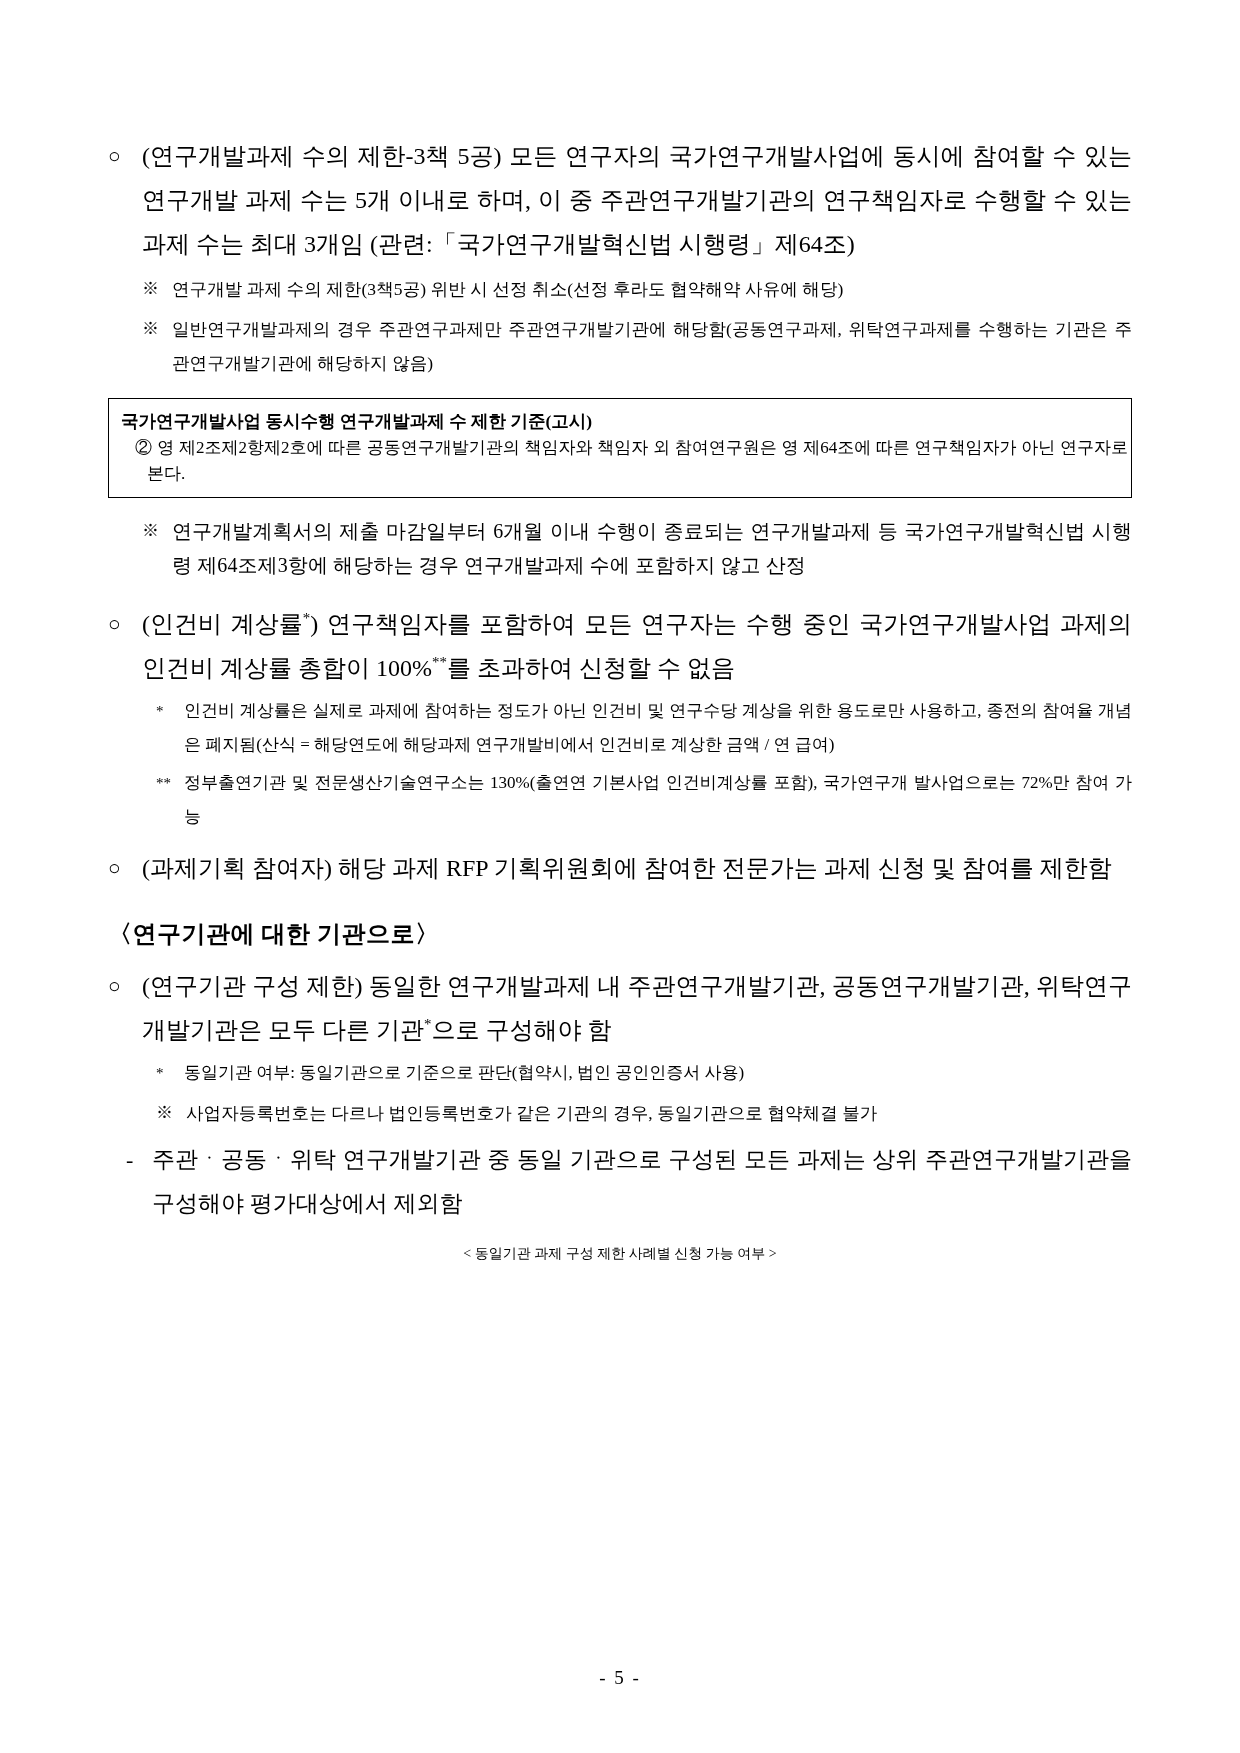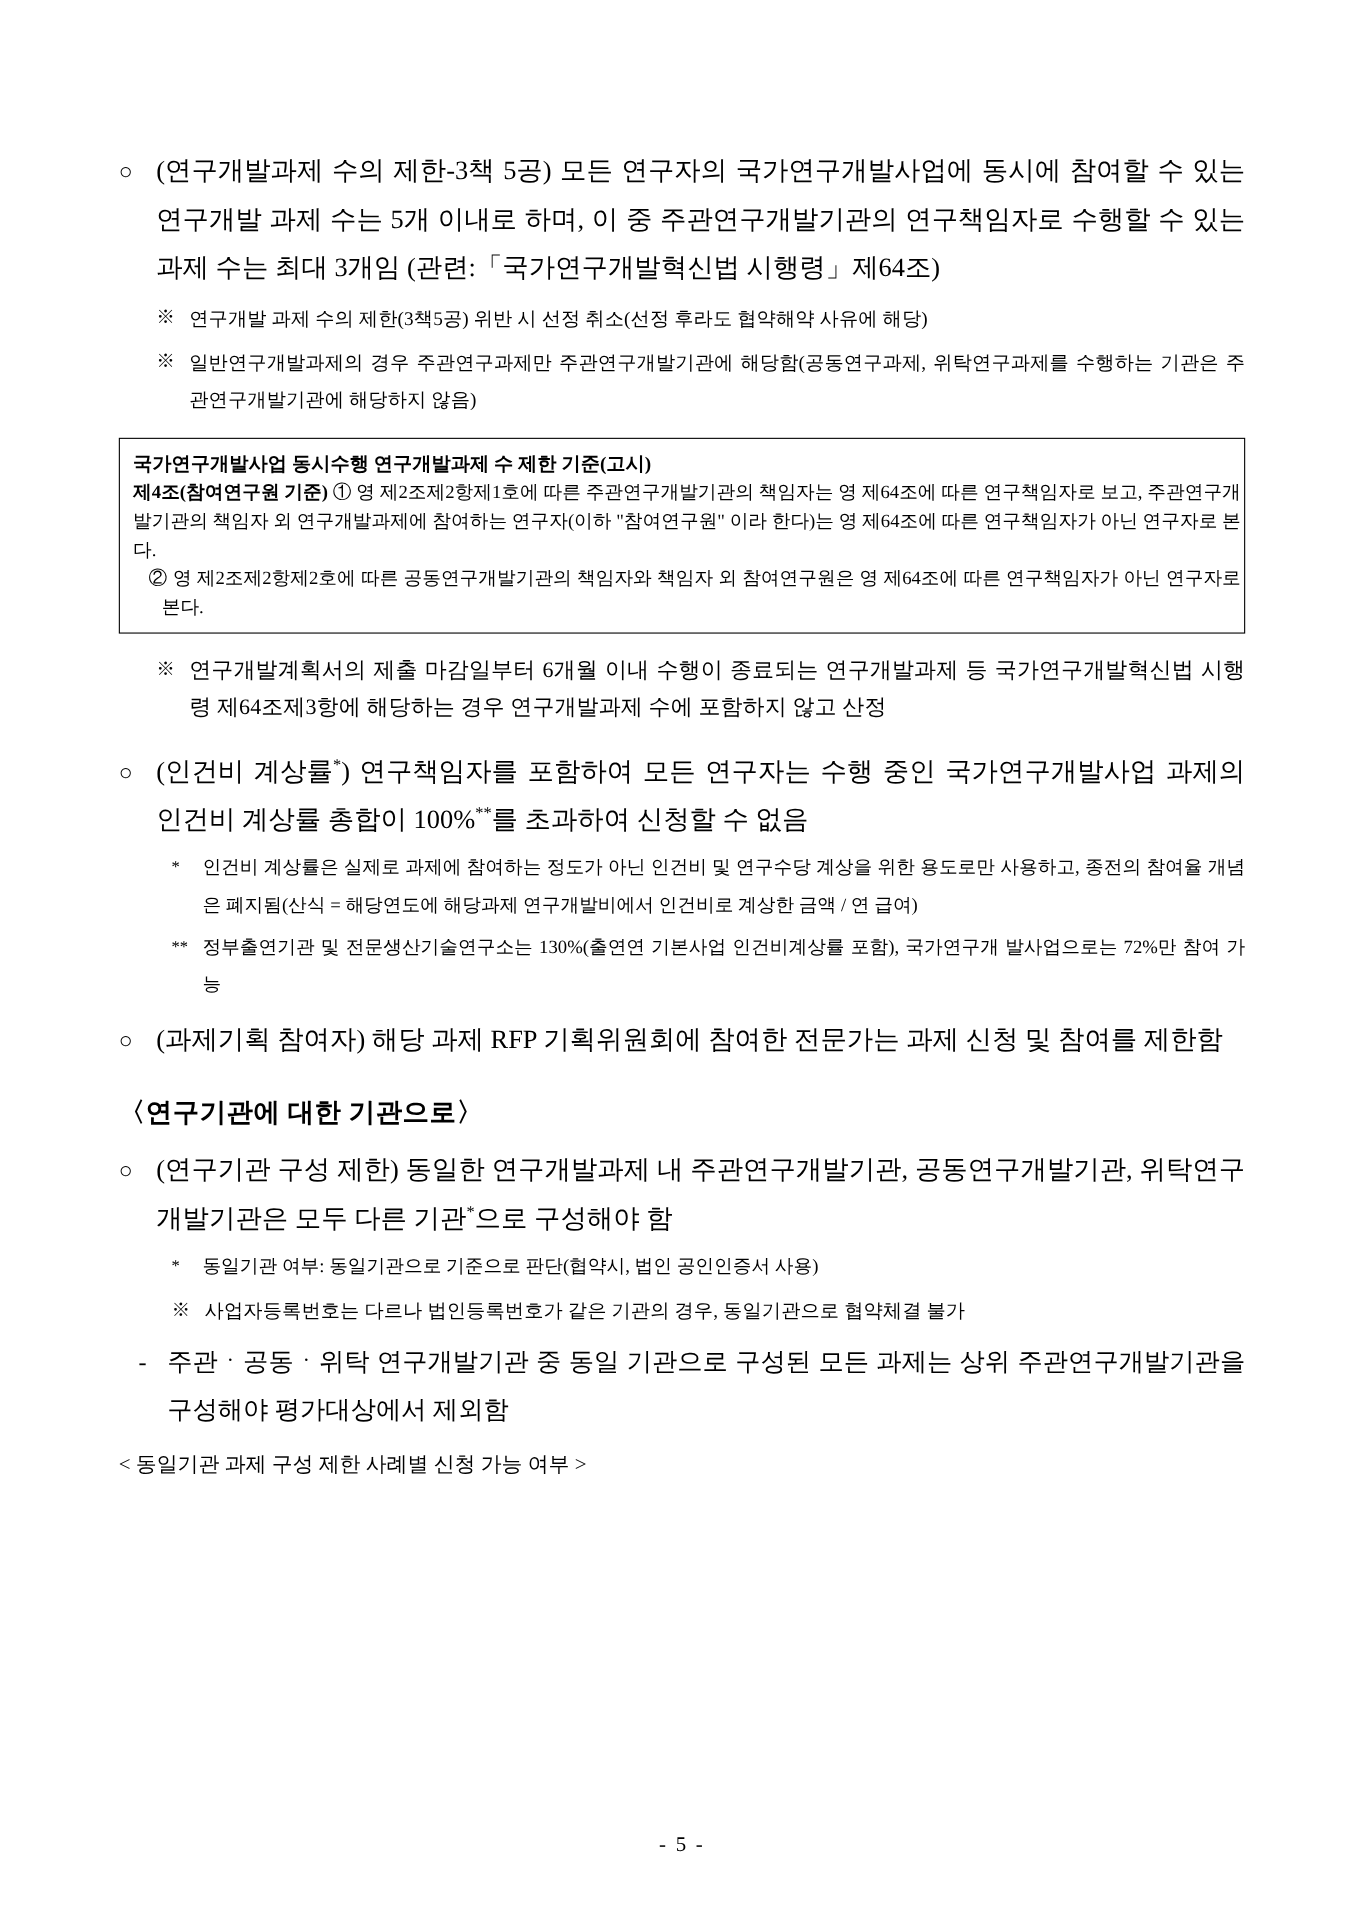--- a/index.html
+++ b/index.html
@@ -134,22 +134,22 @@
   }
   .dash-body {
     flex: 1 1 auto;
     font-size: 23px;
     line-height: 44px;
     text-align: justify;
     text-align-last: left;
   }
 
   .center-caption {
-    text-align: left;
-    font-size: 19px;
+    text-align: center;
+    font-size: 14px;
     line-height: 36px;
     margin-top: 10px;
   }
 
   sup.mark {
     font-size: 0.62em;
     vertical-align: super;
     line-height: 0;
   }
 
@@ -178,21 +178,20 @@
     <div class="note-body">연구개발 과제 수의 제한(3책5공) 위반 시 선정 취소(선정 후라도 협약해약 사유에 해당)</div>
   </div>
 
   <div class="note-block">
     <div class="note-marker">※</div>
     <div class="note-body">일반연구개발과제의 경우 주관연구과제만 주관연구개발기관에 해당함(공동연구과제, 위탁연구과제를 수행하는 기관은 주관연구개발기관에 해당하지 않음)</div>
   </div>
 
   <div class="law-box">
     <div class="law-title">국가연구개발사업 동시수행 연구개발과제 수 제한 기준(고시)</div>
-    <div class="law-para"><span class="art">제4조(참여연구원 기준)</span><span> ① 영 제2조제2항제1호에 따른 주관연구개발기관의 책임자는 영 제64조에 따른 연구책임자로 보고, 주관연구개발기관의 책임자 외 연구개발과제에 참여하는 연구자(이하 "참여연구원" 이라 한다)는 영 제64조에 따른 연구책임자가 아닌 연구자로 본다.</span></div>
     <div class="law-para hang">② 영 제2조제2항제2호에 따른 공동연구개발기관의 책임자와 책임자 외 참여연구원은 영 제64조에 따른 연구책임자가 아닌 연구자로 본다.</div>
   </div>
 
   <div class="note-block" style="margin-top:16px;">
     <div class="note-marker">※</div>
     <div class="note-body" style="font-size:20px;">연구개발계획서의 제출 마감일부터 6개월 이내 수행이 종료되는 연구개발과제 등 국가연구개발혁신법 시행령 제64조제3항에 해당하는 경우 연구개발과제 수에 포함하지 않고 산정</div>
   </div>
 
   <div class="bullet-block" style="margin-top:20px;">
     <div class="bullet-marker">○</div>

